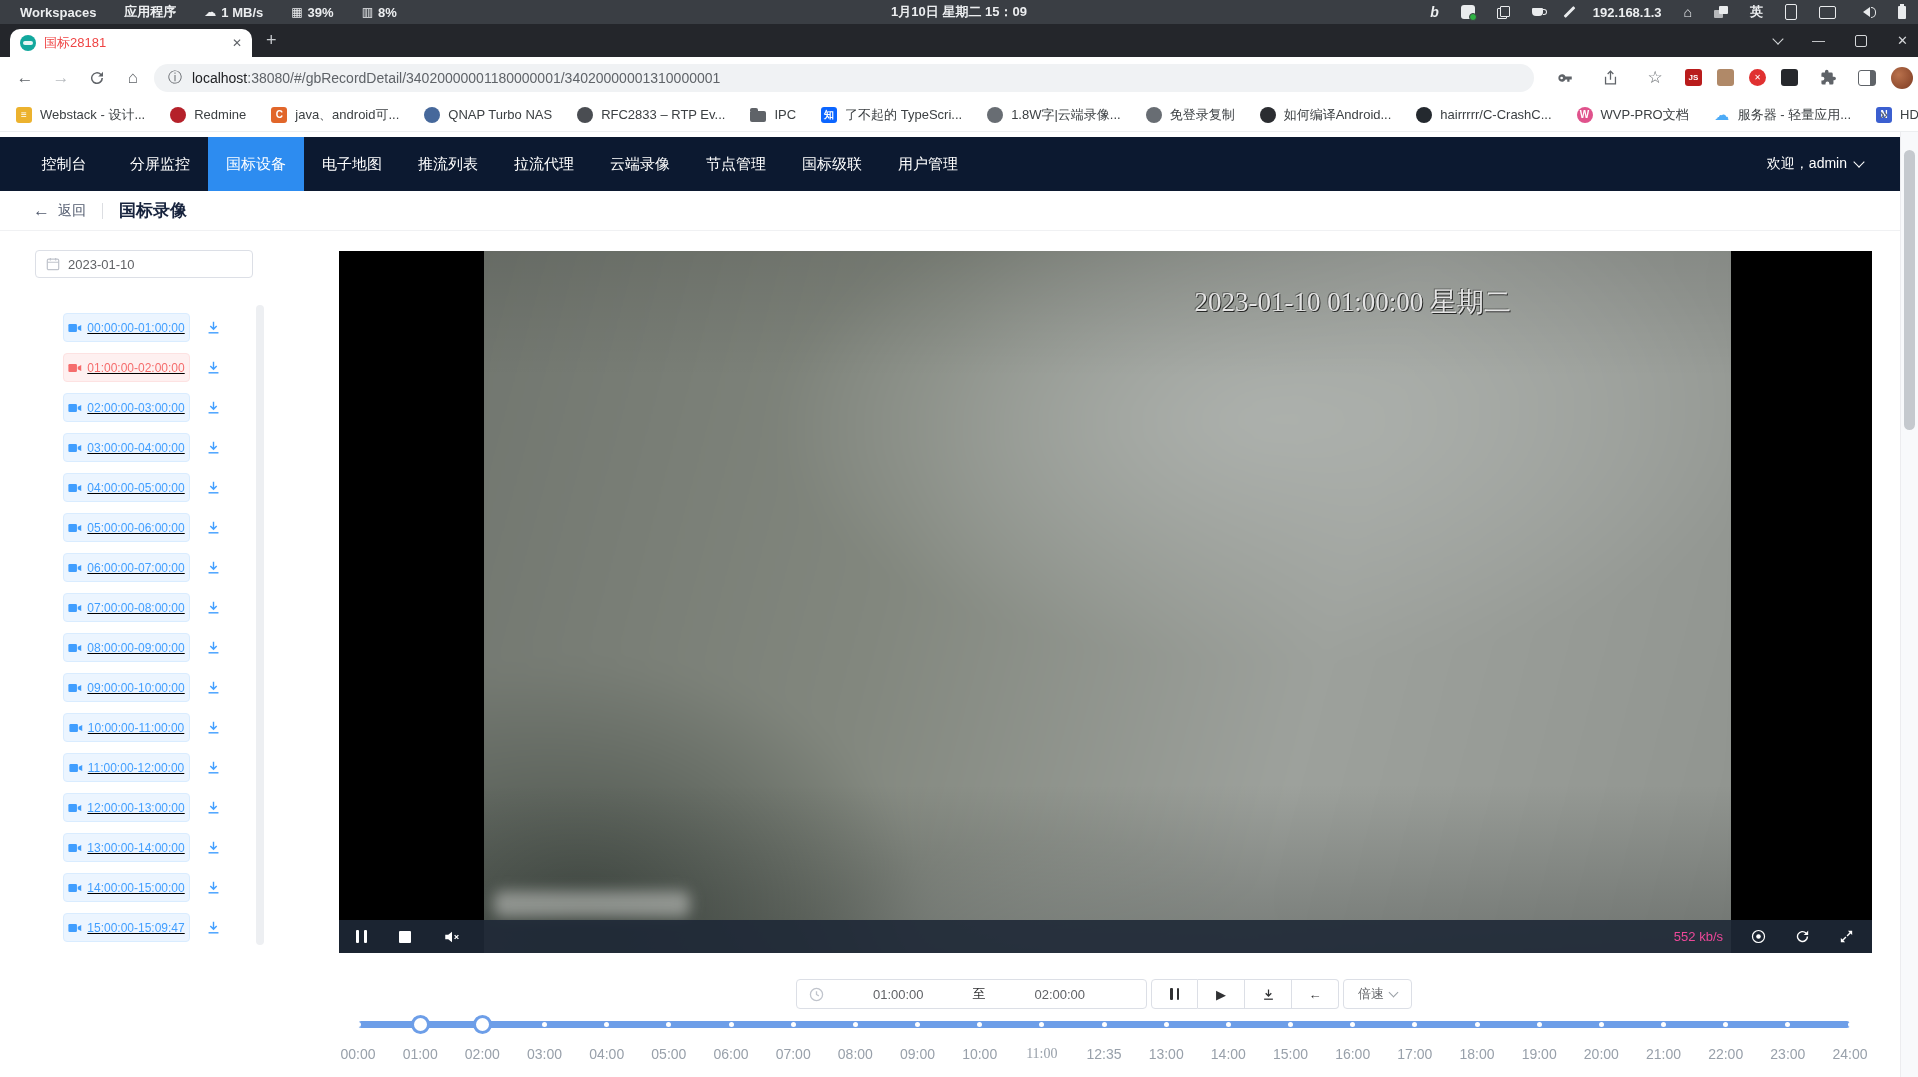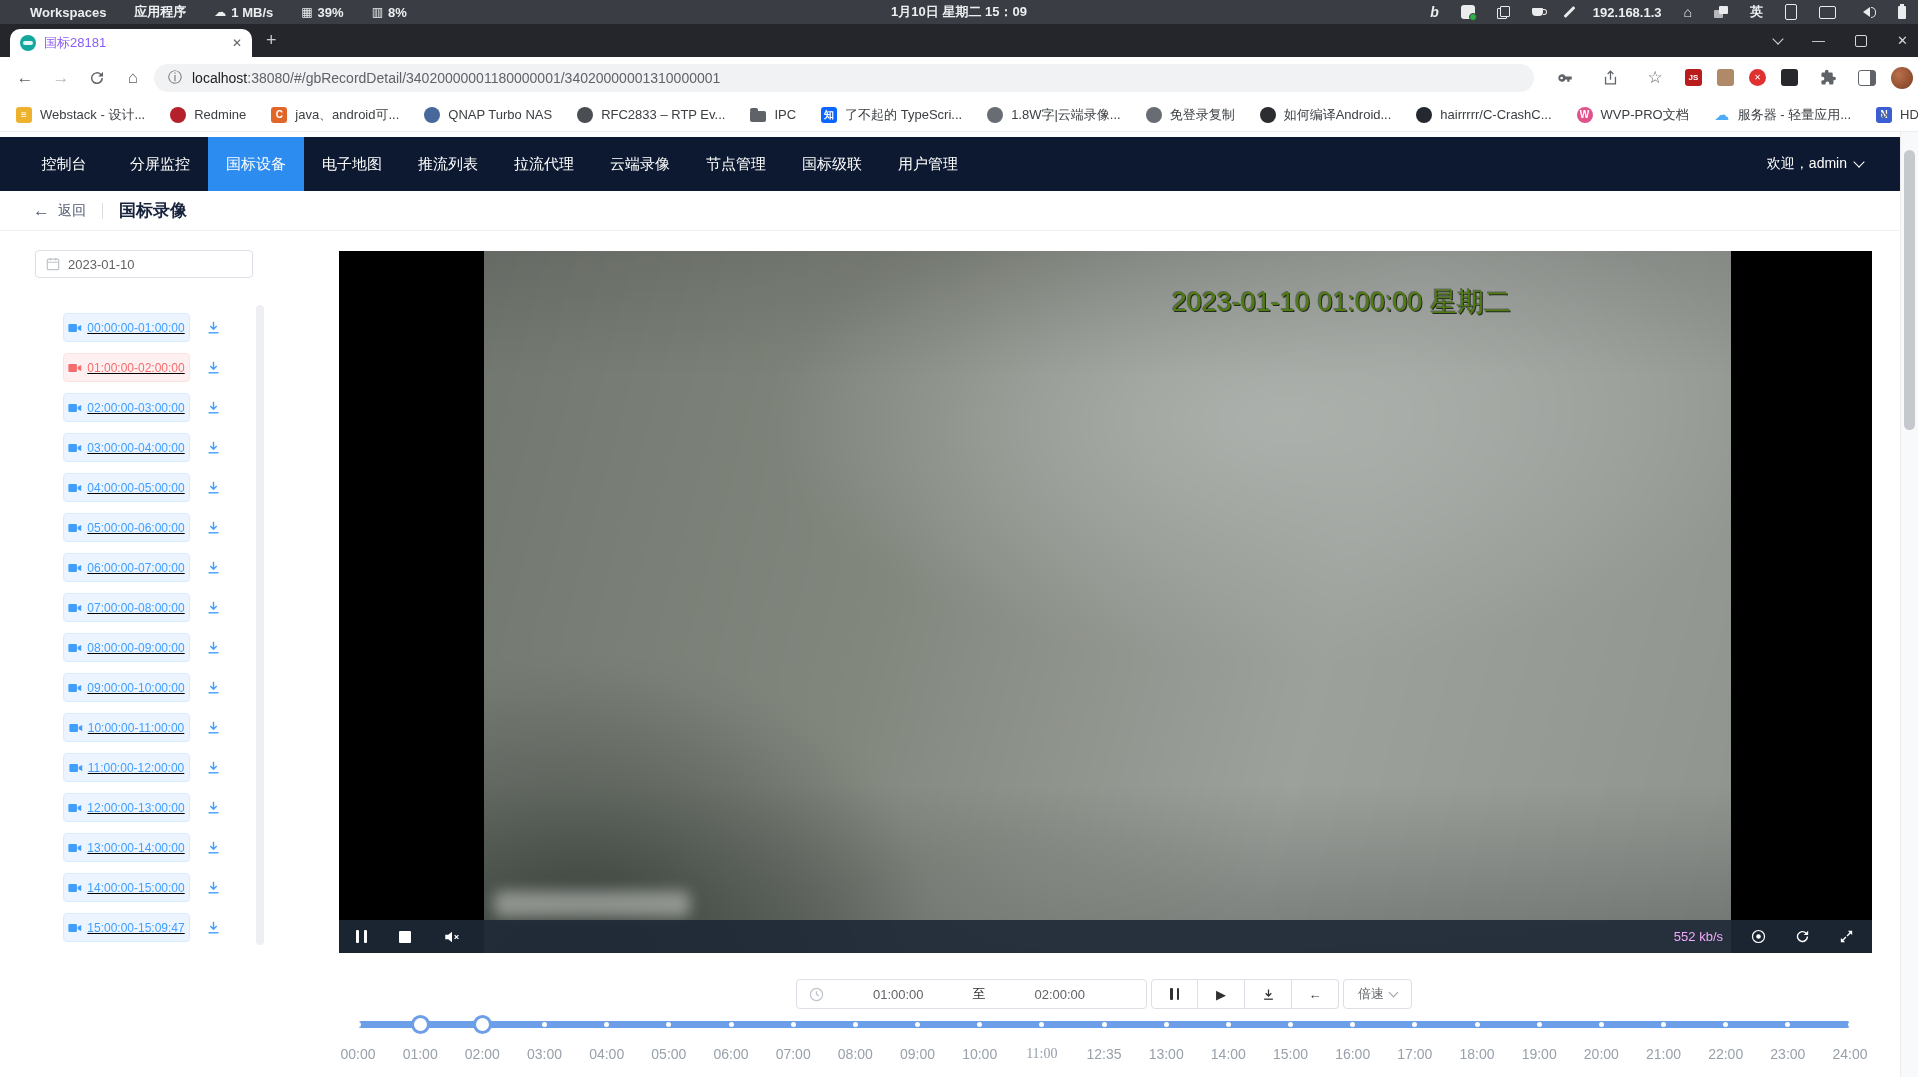--- a/index.html
+++ b/index.html
@@ -2,21 +2,21 @@
 <html><head>
 <meta charset="utf-8">
 <style>
   html,body{margin:0;padding:0;}
   body{width:1918px;height:1077px;position:relative;overflow:hidden;background:#fff;
        font-family:"Liberation Sans","DejaVu Sans",sans-serif;-webkit-font-smoothing:antialiased;}
   .abs{position:absolute;}
   
   .sysbar{position:absolute;top:0;left:0;width:1918px;height:24px;background:#3a3e44;color:#eceef0;
           display:flex;align-items:center;font-size:13px;font-weight:bold;z-index:50;}
-  .sys-left{display:flex;align-items:center;gap:28px;padding-left:30px;}
+  .sys-left{display:flex;align-items:center;gap:28px;padding-left:20px;}
   .sys-stat{display:flex;align-items:center;gap:5px;}
   .sys-glyph{font-size:12px;font-weight:normal;}
   .sys-center{position:absolute;left:50%;transform:translateX(-50%);font-weight:bold;}
   .sys-right{margin-left:auto;display:flex;align-items:center;gap:22px;padding-right:12px;}
   .sicon{display:inline-flex;align-items:center;justify-content:center;}
   .i-bing{font-weight:bold;font-style:italic;font-size:14px;}
   .i-app{width:14px;height:14px;background:#e9ebed;border-radius:3px;position:relative;}
   .i-app::after{content:"";position:absolute;right:-2px;bottom:-2px;width:6px;height:6px;border-radius:50%;background:#2fb344;border:1px solid #3a3e44;}
   .i-copy{width:13px;height:13px;position:relative;}
   .i-copy::before,.i-copy::after{content:"";position:absolute;width:8px;height:9px;border:1.5px solid #e9ebed;border-radius:1px;}
@@ -34,21 +34,21 @@
   .i-spk .cone{width:0;height:0;border:5px solid transparent;border-right:7px solid #e9ebed;}
   .i-spk .wave{width:4px;height:9px;border:1.5px solid #e9ebed;border-left:none;border-radius:0 5px 5px 0;margin-left:1px;}
   .i-batt{width:8px;height:13px;background:#e9ebed;border-radius:1px;position:relative;}
   .i-batt::before{content:"";position:absolute;top:-2px;left:2px;width:4px;height:2px;background:#e9ebed;}
   
   .tabbar{position:absolute;top:24px;left:0;width:1918px;height:33px;background:#24262b;z-index:49;}
   .ctab{position:absolute;left:10px;top:5px;width:242px;height:28px;background:#fff;border-radius:10px 10px 0 0;
         display:flex;align-items:center;padding:0 10px;box-sizing:border-box;gap:8px;}
   .favicon{width:16px;height:16px;border-radius:50%;background:#12a89d;flex:0 0 auto;position:relative;}
   .favicon::after{content:"";position:absolute;left:3px;top:6px;width:10px;height:4px;border-radius:3px;background:#fff;opacity:.9;}
-  .ctab-title{flex:1;font-size:13px;color:#8b5cf6;white-space:nowrap;overflow:hidden;}
+  .ctab-title{flex:1;font-size:13px;color:#ef4444;white-space:nowrap;overflow:hidden;}
   .ctab-close{font-size:12px;color:#5f6368;cursor:pointer;}
   .newtab{position:absolute;left:266px;top:0;height:33px;display:flex;align-items:center;color:#c8cbce;font-size:18px;cursor:pointer;}
   .winctl{position:absolute;right:10px;top:0;height:33px;display:flex;align-items:center;gap:30px;color:#d5d7da;font-size:13px;}
   .winctl .wbtn{cursor:pointer;display:inline-flex;align-items:center;justify-content:center;}
   .i-max{width:10px;height:10px;border:1.5px solid #d5d7da;border-radius:2px;}
   .caret{width:7px;height:7px;border-right:1.6px solid currentColor;border-bottom:1.6px solid currentColor;
          transform:rotate(45deg);display:inline-block;margin-top:-4px;}
   
   .toolbar{position:absolute;top:57px;left:0;width:1918px;height:41px;background:#fff;display:flex;align-items:center;
            padding:0 10px;box-sizing:border-box;gap:6px;z-index:48;}
@@ -109,30 +109,30 @@
   .player{position:absolute;left:339px;top:119px;width:1533px;height:702px;background:#000;overflow:hidden;}
   .video{position:absolute;left:145px;top:0;width:1247px;height:702px;overflow:hidden;}
   .vblur{position:absolute;left:-30px;top:-30px;right:-30px;bottom:-30px;filter:blur(14px);
     background:
       radial-gradient(55% 45% at 63% 26%, rgba(174,178,174,.95), rgba(174,178,174,0) 70%),
       radial-gradient(42% 52% at 10% 90%, rgba(70,78,71,.95), rgba(70,78,71,0) 62%),
       radial-gradient(34% 30% at 46% 100%, rgba(162,167,161,.85), rgba(162,167,161,0) 60%),
       linear-gradient(105deg, #70756e 0%, #82877e 35%, #9da19c 65%, #8f938e 100%);}
   .vign{position:absolute;inset:0;background:linear-gradient(to bottom, rgba(0,0,0,.10), rgba(0,0,0,0) 18%, rgba(0,0,0,0) 76%, rgba(20,26,26,.28));}
   .wm{position:absolute;left:10px;bottom:36px;width:196px;height:26px;background:rgba(205,208,204,.55);border-radius:8px;filter:blur(7px);}
-  .ts-overlay{position:absolute;top:33px;right:220px;font-family:Liberation Sans, sans-serif;
-              font-size:27px;color:#4d7c0f;text-shadow:1px 1px 0 rgba(0,0,0,.75), -1px -1px 0 rgba(0,0,0,.35);white-space:nowrap;}
+  .ts-overlay{position:absolute;top:33px;right:220px;font-family:Liberation Serif, serif;
+              font-size:27px;color:#e5e5e5;text-shadow:1px 1px 0 rgba(0,0,0,.75), -1px -1px 0 rgba(0,0,0,.35);white-space:nowrap;}
   .vctrl{position:absolute;left:0;right:0;bottom:0;height:33px;background:rgba(30,40,54,.9);
          display:flex;align-items:center;padding:0 17px;box-sizing:border-box;z-index:5;}
   .vc-left{display:flex;align-items:center;gap:32px;}
   .vpause{display:flex;gap:5px;cursor:pointer;}
   .vpause i{width:3px;height:13px;background:#fff;border-radius:1px;}
   .vstop{width:12px;height:12px;background:#fff;border-radius:1px;cursor:pointer;}
   .vc-ic{cursor:pointer;display:inline-flex;}
-  .vc-right{margin-left:auto;display:flex;align-items:center;gap:27px;color:#f0abfc;font-size:13px;}
+  .vc-right{margin-left:auto;display:flex;align-items:center;gap:27px;color:#ec4899;font-size:13px;}
   
   .range{position:absolute;left:796px;top:847px;width:351px;height:30px;border:1px solid #dcdfe6;border-radius:4px;
          background:#fff;display:flex;align-items:center;padding:0 12px;box-sizing:border-box;font-size:13px;color:#606266;}
   .range .t{flex:1;text-align:center;}
   .range .sep{color:#303133;}
   .btngroup{position:absolute;left:1151px;top:847px;height:30px;display:flex;}
   .gbtn{width:47px;height:30px;background:#fff;border:1px solid #dcdfe6;border-left:none;display:flex;align-items:center;
         justify-content:center;cursor:pointer;color:#303133;font-size:13px;padding:0;font-family:inherit;box-sizing:border-box;}
   .gbtn:first-child{border-left:1px solid #dcdfe6;border-radius:4px 0 0 4px;}
   .gbtn:last-child{border-radius:0 4px 4px 0;}

